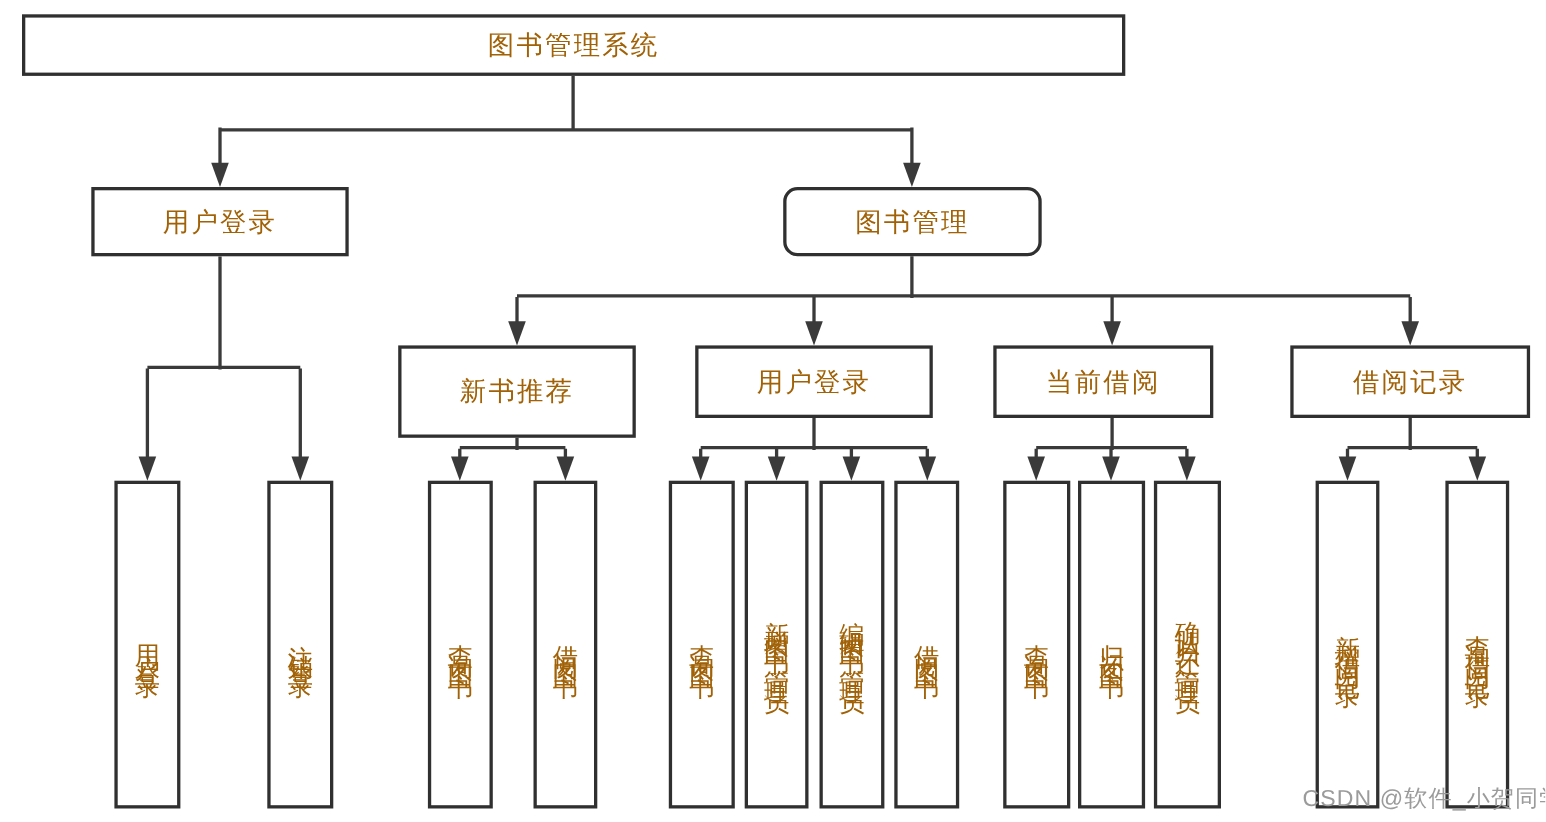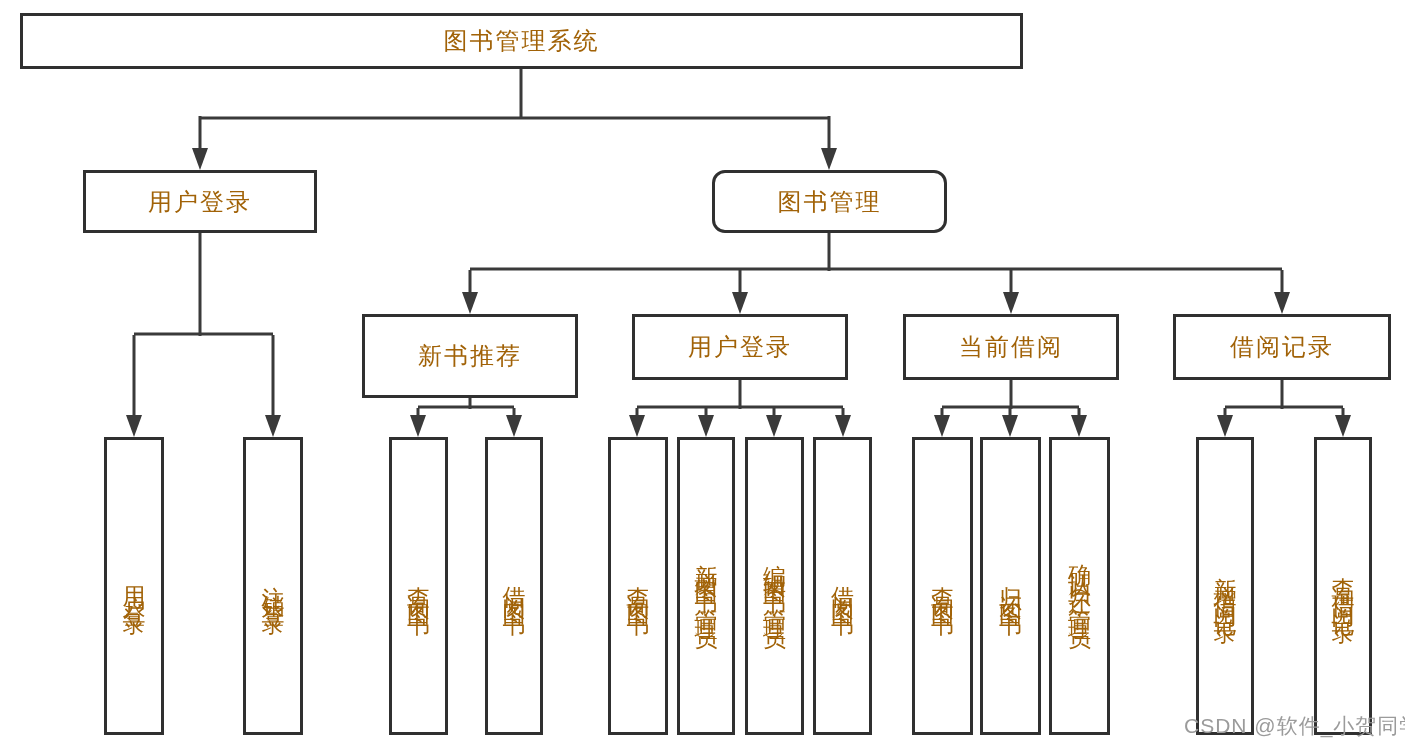--- a/index.html
+++ b/index.html
@@ -105,21 +105,21 @@
     </g>
   </svg>
 
   <div class="box hbox" style="left:20px; top:13px; width:1003px; height:56px;">图书管理系统</div>
 
   <div class="box hbox" style="left:83px; top:170px; width:234px; height:63px;">用户登录</div>
   <div class="box hbox" style="left:712px; top:170px; width:235px; height:63px;border-radius:13px;">图书管理</div>
 
   <div class="box hbox" style="left:362px; top:314px; width:216px; height:84px;">新书推荐</div>
   <div class="box hbox" style="left:632px; top:314px; width:216px; height:66px;">用户登录</div>
-  <div class="box hbox" style="left:903px; top:314px; width:216px; height:66px;">当前借阅</div>
+  <div class="box hbox" style="left:903px; top:314px; width:200px; height:66px;">当前借阅</div>
   <div class="box hbox" style="left:1173px; top:314px; width:218px; height:66px;">借阅记录</div>
 
   <div class="box vbox" style="left:104px; top:437px; width:60px; height:298px;">用户登录</div>
   <div class="box vbox" style="left:243px; top:437px; width:60px; height:298px;">注销登录</div>
 
   <div class="box vbox" style="left:389px; top:437px; width:59px; height:298px;">查询图书</div>
   <div class="box vbox" style="left:485px; top:437px; width:58px; height:298px;">借阅图书</div>
 
   <div class="box vbox" style="left:608px; top:437px; width:60px; height:298px;">查询图书</div>
   <div class="box vbox" style="left:677px; top:437px; width:58px; height:298px;">新增图书（管理员）</div>

